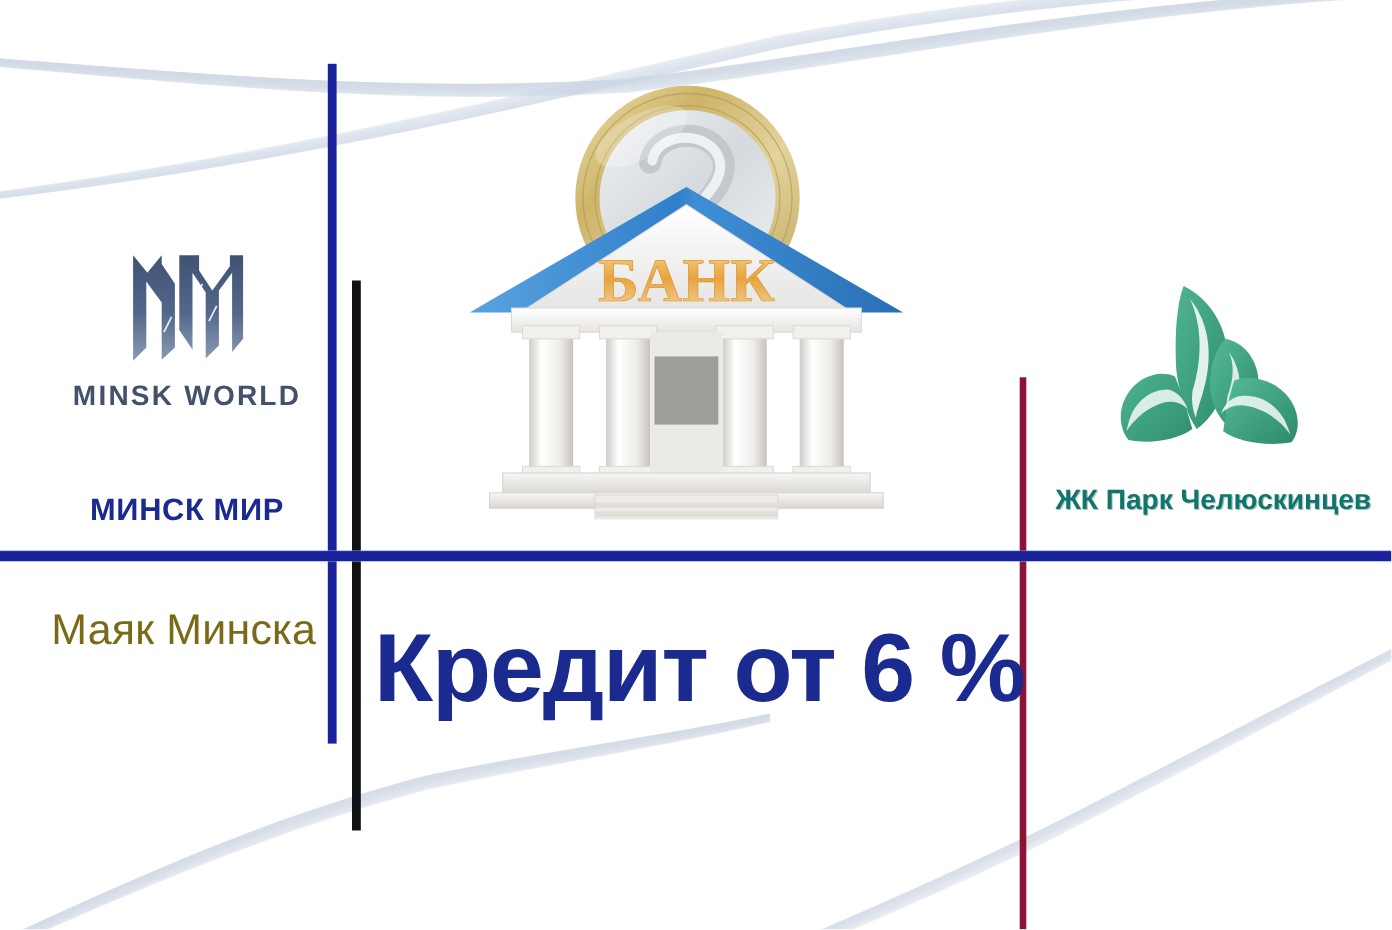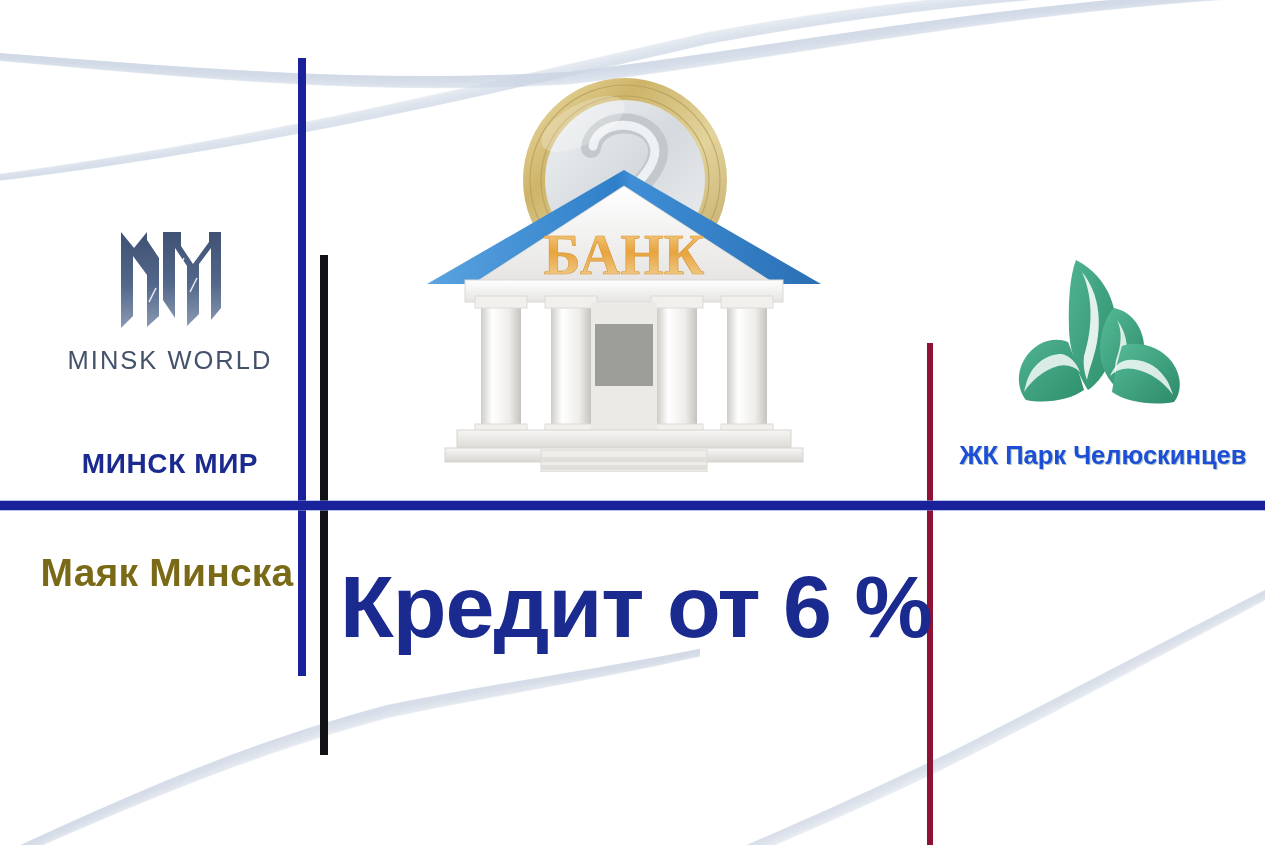--- a/index.html
+++ b/index.html
@@ -65,21 +65,21 @@
     top: 228px;
     width: 240px;
     text-align: center;
   }
   .mw-mark { width: 106px; height: 104px; display: block; margin: 0 auto; }
   .mw-word {
     margin-top: 14px;
     font-size: 25.5px;
     letter-spacing: 2.0px;
     color: #44516b;
-    font-weight: 400;
+    font-weight: 700;
     white-space: nowrap;
   }
   .mw-ru {
     position: absolute;
     left: 50px;
     top: 448px;
     width: 240px;
     text-align: center;
     font-size: 28px;
     font-weight: 700;
@@ -89,21 +89,21 @@
   }
 
   
   .mayak {
     position: absolute;
     left: 36px;
     top: 551px;
     width: 262px;
     text-align: center;
     font-size: 39px;
-    font-weight: 700;
+    font-weight: 400;
     color: #7a6a17;
     letter-spacing: .2px;
     white-space: nowrap;
   }
 
   
   .park-block {
     position: absolute;
     left: 944px;
     top: 250px;
@@ -112,21 +112,21 @@
   }
   .leaf-mark { width: 206px; height: 170px; display: block; margin: 0 auto; }
   .park-ru {
     position: absolute;
     left: 944px;
     top: 441px;
     width: 318px;
     text-align: center;
     font-size: 25.5px;
     font-weight: 700;
-    color: #1d4ed8;
+    color: #0f766e;
     text-shadow: 1px 1px 0 rgba(110,150,135,.55);
     white-space: nowrap;
   }
 
   
   .bank-art {
     position: absolute;
     left: 423px;
     top: 52px;
     width: 402px;

